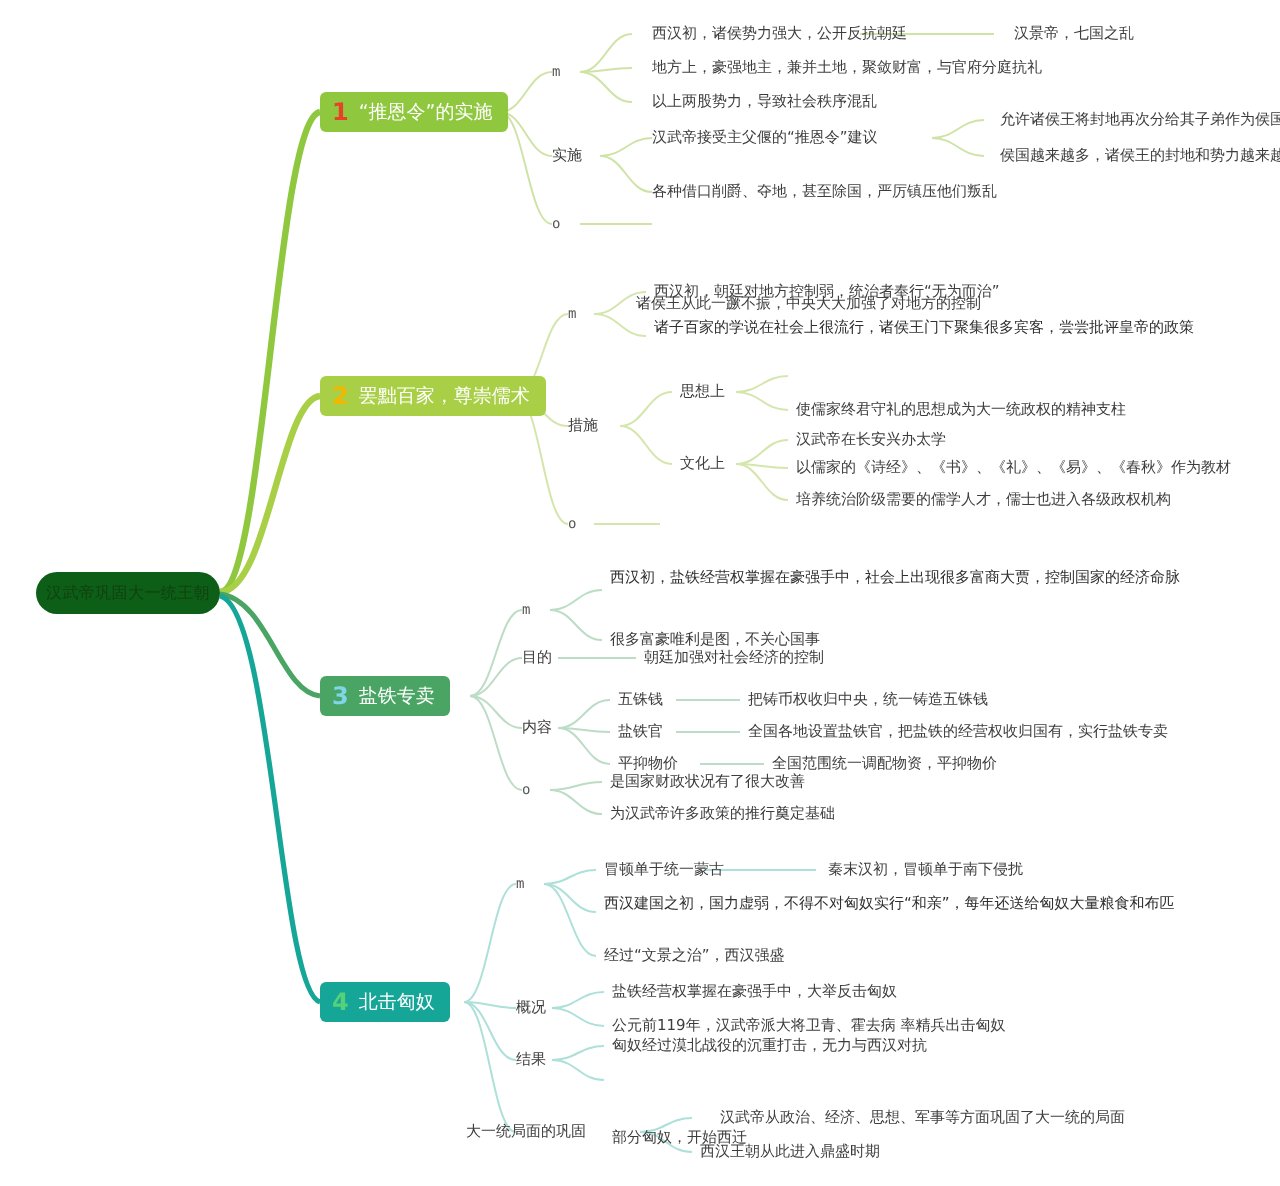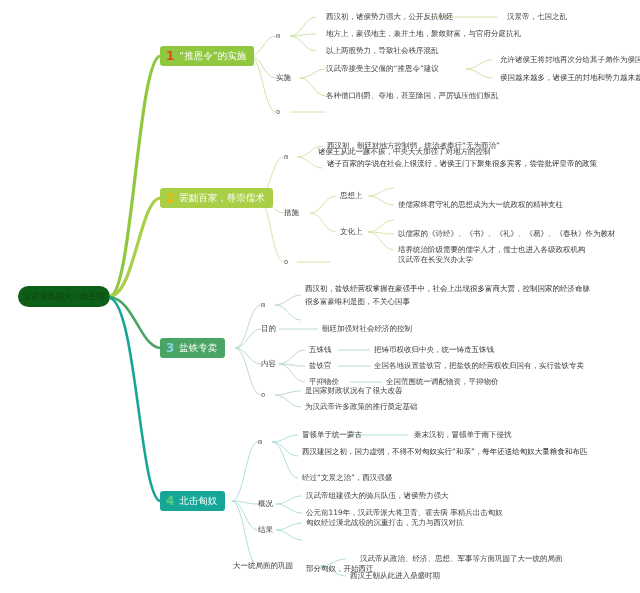--- a/index.html
+++ b/index.html
@@ -163,33 +163,33 @@
     <span>罢黜百家，尊崇儒术</span>
   </div>
   <div class="node lbl mono" style="left:284px;top:152px;">m</div>
   <div class="node lbl" style="left:327px;top:141px;">西汉初，朝廷对地方控制弱，统治者奉行“无为而治”</div>
   <div class="leaf wrap node" style="left:327px;top:158px;width:285px;">诸子百家的学说在社会上很流行，诸侯王门下聚集很多宾客，尝尝批评皇帝的政策</div>
 
   <div class="node lbl" style="left:284px;top:208px;">措施</div>
   <div class="node lbl" style="left:340px;top:191px;">思想上</div>
   <div class="node lbl" style="left:398px;top:200px;">使儒家终君守礼的思想成为大一统政权的精神支柱</div>
   <div class="node lbl" style="left:340px;top:227px;">文化上</div>
-  <div class="node lbl" style="left:398px;top:215px;margin-top:40px;">汉武帝在长安兴办太学</div>
+  <div class="node lbl" style="left:398px;top:215px;">汉武帝在长安兴办太学</div>
   <div class="node lbl" style="left:398px;top:229px;">以儒家的《诗经》、《书》、《礼》、《易》、《春秋》作为教材</div>
   <div class="node lbl" style="left:398px;top:245px;">培养统治阶级需要的儒学人才，儒士也进入各级政权机构</div>
 
   <div class="node lbl mono" style="left:284px;top:257px;">o</div>
 
   <div class="node branch b3">
     <span class="num">3</span>
     <span>盐铁专卖</span>
   </div>
   <div class="node lbl mono" style="left:261px;top:300px;">m</div>
   <div class="leaf wrap node" style="left:305px;top:283px;width:290px;">西汉初，盐铁经营权掌握在豪强手中，社会上出现很多富商大贾，控制国家的经济命脉</div>
-  <div class="node lbl" style="left:305px;top:297px;">很多富豪唯利是图，不关心国事</div>
+  <div class="node lbl" style="left:305px;top:315px;">很多富豪唯利是图，不关心国事</div>
 
   <div class="node lbl" style="left:261px;top:324px;">目的</div>
   <div class="node lbl" style="left:322px;top:324px;">朝廷加强对社会经济的控制</div>
 
   <div class="node lbl" style="left:261px;top:359px;">内容</div>
   <div class="node lbl" style="left:309px;top:345px;">五铢钱</div>
   <div class="node lbl" style="left:374px;top:345px;">把铸币权收归中央，统一铸造五铢钱</div>
   <div class="node lbl" style="left:309px;top:361px;">盐铁官</div>
   <div class="node lbl" style="left:374px;top:361px;">全国各地设置盐铁官，把盐铁的经营权收归国有，实行盐铁专卖</div>
   <div class="node lbl" style="left:309px;top:377px;">平抑物价</div>
@@ -203,21 +203,21 @@
     <span class="num">4</span>
     <span>北击匈奴</span>
   </div>
   <div class="node lbl mono" style="left:258px;top:437px;">m</div>
   <div class="node lbl" style="left:302px;top:430px;">冒顿单于统一蒙古</div>
   <div class="node lbl" style="left:414px;top:430px;">秦末汉初，冒顿单于南下侵扰</div>
   <div class="leaf wrap node" style="left:302px;top:446px;width:292px;">西汉建国之初，国力虚弱，不得不对匈奴实行“和亲”，每年还送给匈奴大量粮食和布匹</div>
   <div class="node lbl" style="left:302px;top:473px;">经过“文景之治”，西汉强盛</div>
 
   <div class="node lbl" style="left:258px;top:499px;">概况</div>
-  <div class="node lbl" style="left:306px;top:491px;">汉武帝组建强大的骑兵队伍，诸侯势力强大</div>
+  <div class="node lbl" style="left:306px;top:491px;">盐铁经营权掌握在豪强手中，大举反击匈奴</div>
   <div class="node lbl" style="left:306px;top:508px;">公元前119年，汉武帝派大将卫青、霍去病 率精兵出击匈奴</div>
 
   <div class="node lbl" style="left:258px;top:525px;">结果</div>
   <div class="node lbl" style="left:306px;top:518px;">匈奴经过漠北战役的沉重打击，无力与西汉对抗</div>
   <div class="node lbl" style="left:306px;top:564px;">部分匈奴，开始西迁</div>
 
   <div class="node lbl" style="left:233px;top:561px;">大一统局面的巩固</div>
   <div class="node lbl" style="left:350px;top:554px;margin-left:10px;">汉武帝从政治、经济、思想、军事等方面巩固了大一统的局面</div>
   <div class="node lbl" style="left:350px;top:571px;">西汉王朝从此进入鼎盛时期</div>
 

